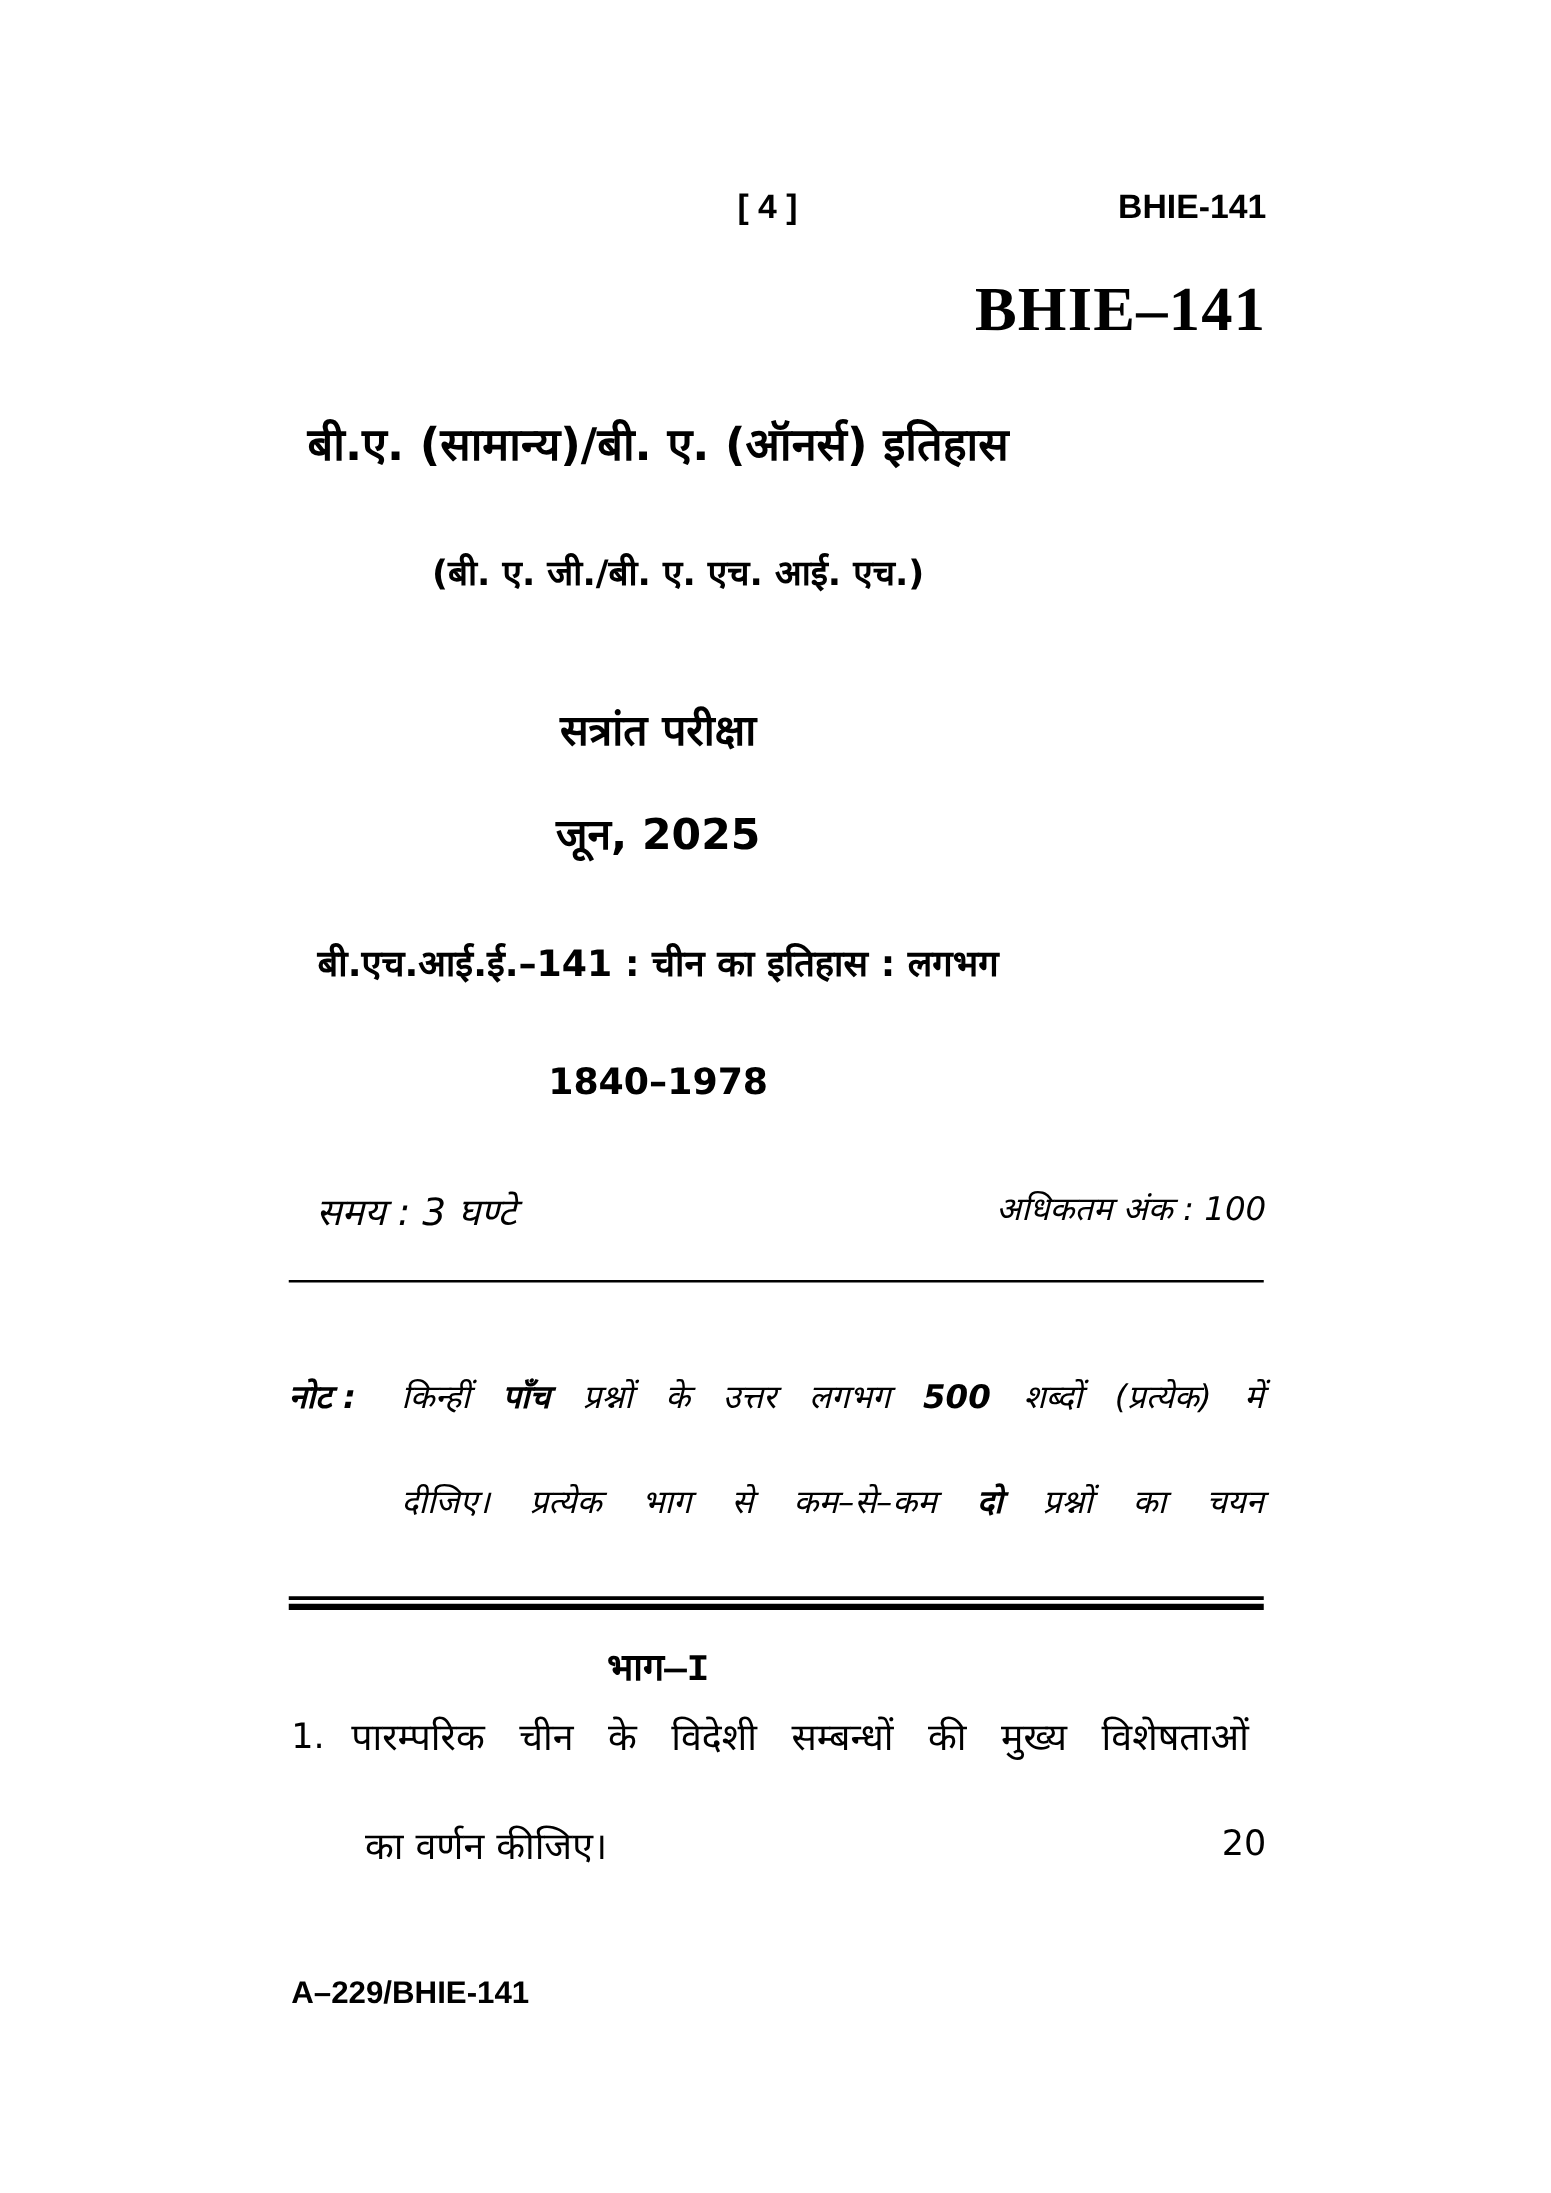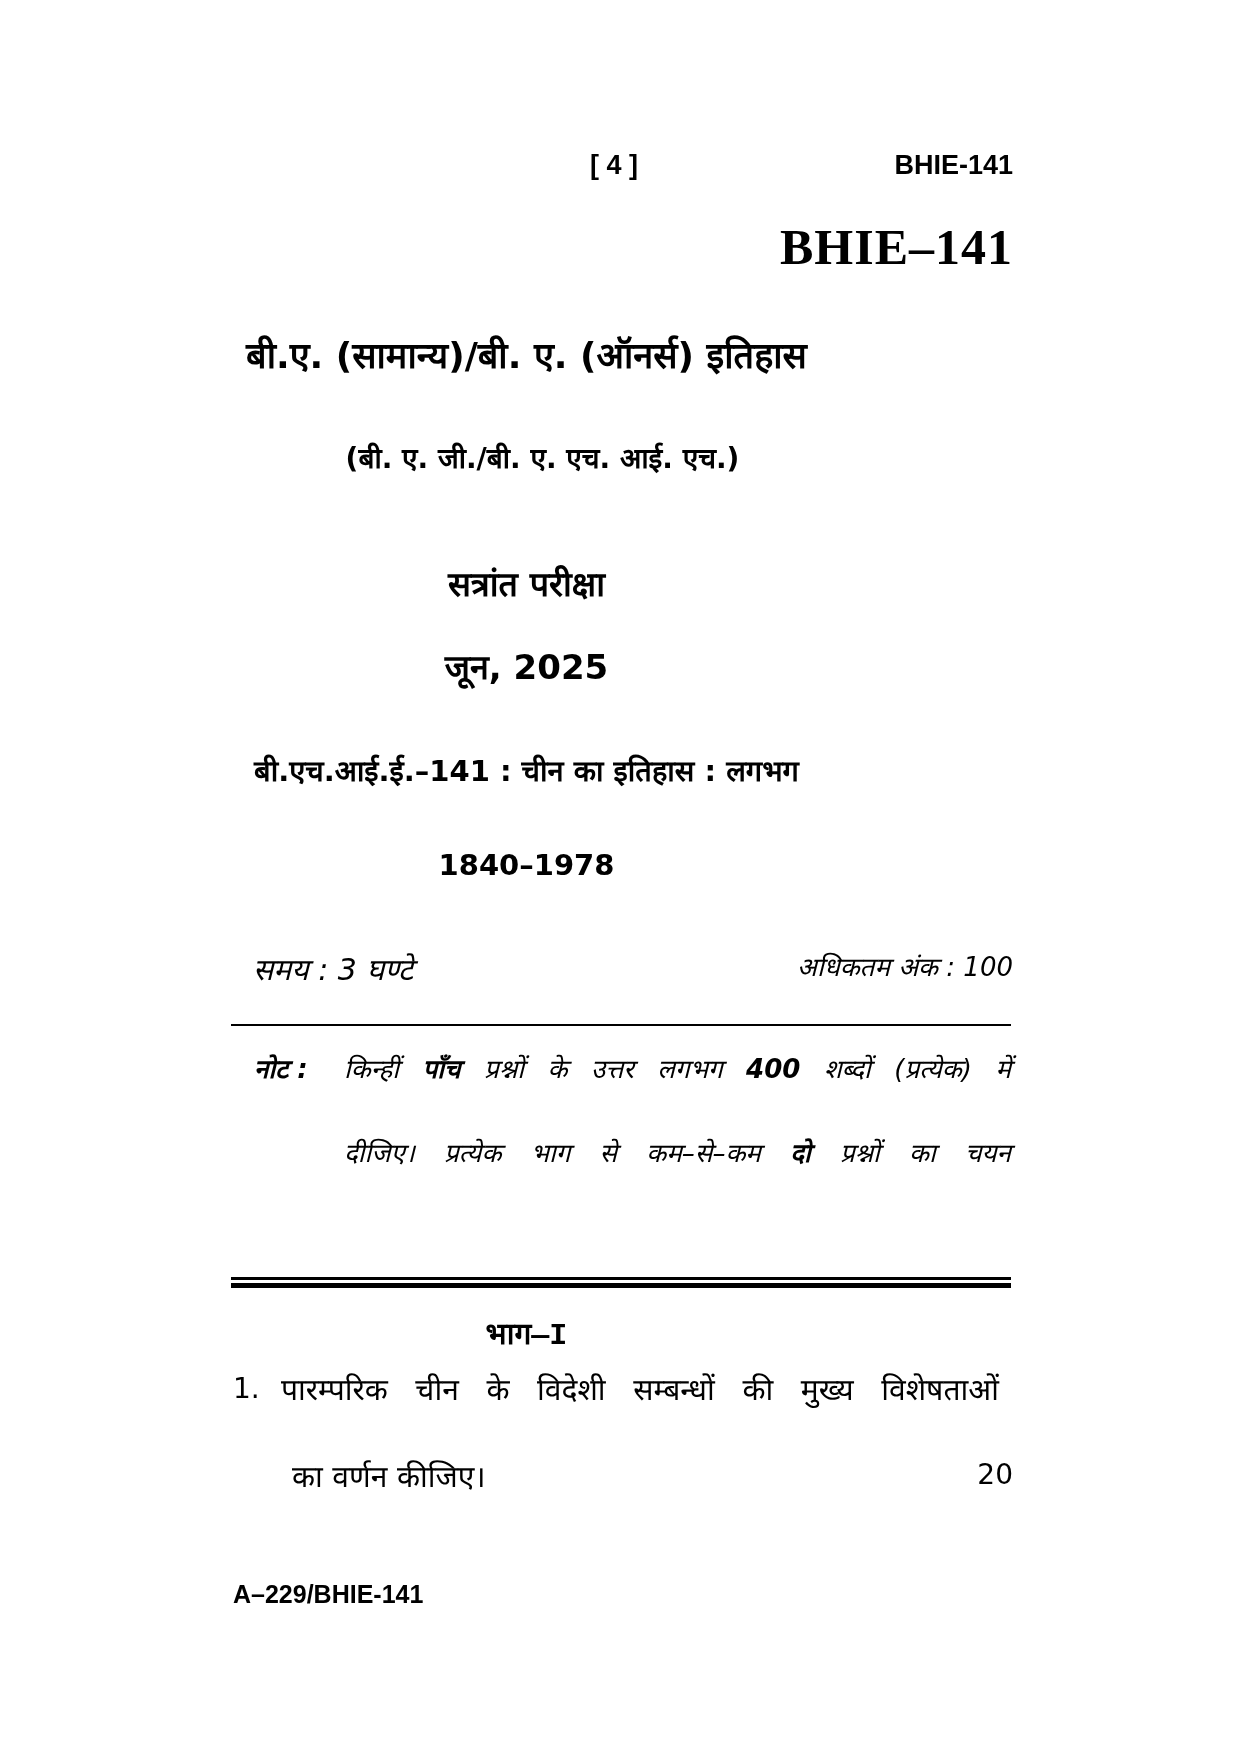--- a/index.html
+++ b/index.html
@@ -12,21 +12,21 @@
     .t1 { top: 330px; font-weight: bold; font-size: 36px; }
     .t2 { top: 438px; font-weight: bold; font-size: 28px; margin-left: 16px; }
     .t3 { top: 540px; font-weight: bold; font-size: 34px; margin-top: 20px; }
     .t4 { top: 643px; font-weight: bold; font-size: 34px; }
     .t5 { top: 750px; font-weight: bold; font-size: 29px; }
     .t6 { top: 848px; font-weight: bold; font-size: 29px; }
     .time { left: 233px; top: 948px; font-style: italic; font-size: 30px; margin-left: 20px; }
     .marks { right: 228px; top: 948px; font-style: italic; font-size: 26px; }
     .rule1 { left: 231px; width: 780px; top: 1024px; height: 2px; background: #000; }
     .note { left: 231px; top: 1050px; width: 780px; font-size: 26px; font-style: italic; }
-    .note-row { height: 84px; display: flex; align-items: flex-start; margin-left: 23px; }
+    .note-row { height: 84px; display: flex; align-items: flex-end; }
     .note-label { font-weight: bold; font-style: italic; width: 90px; flex: none; }
     .note-text { flex: 1; text-align: justify; text-align-last: justify; }
     .note-text.last { text-align-last: left; }
     .indent { padding-left: 90px; }
     .b { font-weight: bold; }
     .rule2 { left: 231px; width: 780px; top: 1277px; height: 3px; background: #000; }
     .rule3 { left: 231px; width: 780px; top: 1283px; height: 5px; background: #000; }
     .section { top: 1312px; font-family: Liberation Mono, monospace; font-weight: bold; font-size: 30px; text-align: center; }
     .q-num { left: 233px; top: 1372px; font-size: 28px; }
     .q-line1 { left: 281px; top: 1368px; width: 718px; font-size: 30px; text-align: justify; text-align-last: justify; }
@@ -49,21 +49,21 @@
 <div class="abs center t6">1840–1978</div>
 
 <div class="abs time">समय : 3 घण्टे</div>
 <div class="abs marks">अधिकतम अंक : 100</div>
 
 <div class="abs rule1"></div>
 
 <div class="abs note">
   <div class="note-row">
     <span class="note-label">नोट :</span>
-    <span class="note-text"><span>किन्हीं </span><span class="b">पाँच</span><span> प्रश्नों के उत्तर लगभग </span><span class="b">400</span><span> शब्दों (प्रत्येक) में</span></span>
+    <span class="note-text"><span>किन्हीं </span><span class="b">पाँच</span><span> प्रश्नों के उत्तर लगभग </span><span class="b">500</span><span> शब्दों (प्रत्येक) में</span></span>
   </div>
   <div class="note-row indent">
     <span class="note-text"><span>दीजिए। प्रत्येक भाग से कम–से–कम </span><span class="b">दो</span><span> प्रश्नों का चयन</span></span>
   </div>
 </div>
 
 <div class="abs rule2"></div>
 <div class="abs rule3"></div>
 
 <div class="abs center section">भाग—I</div>

